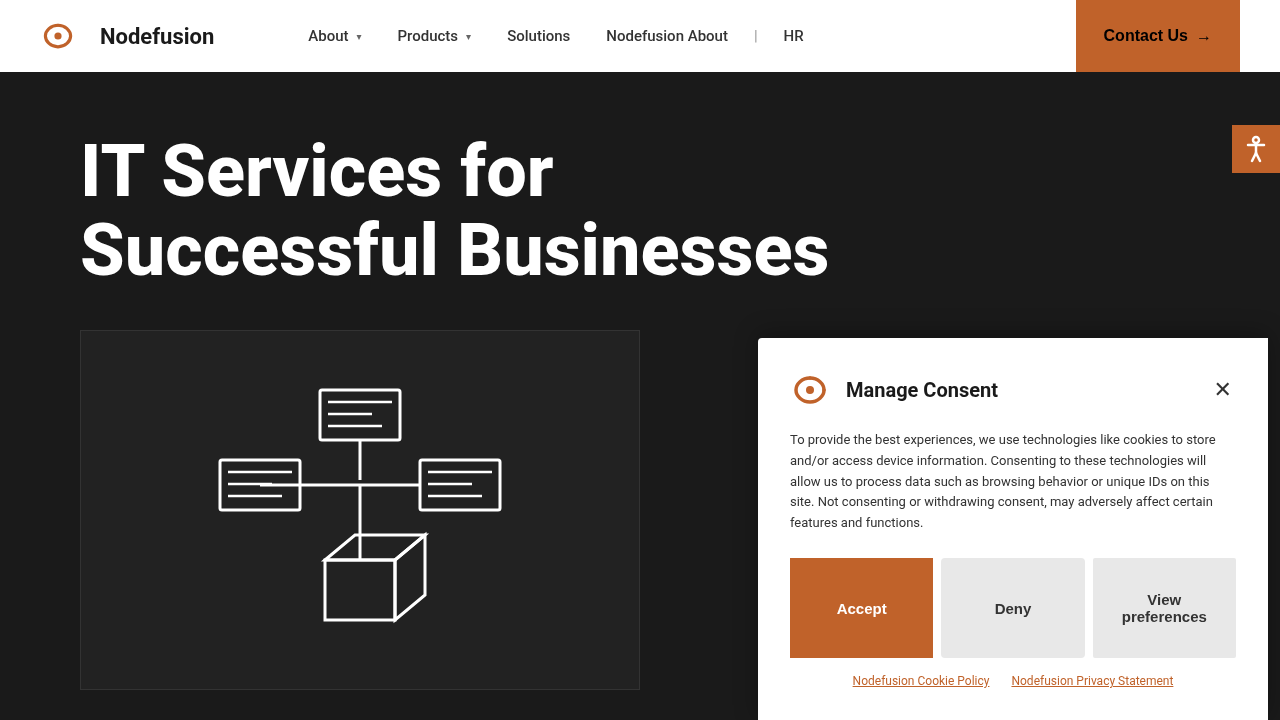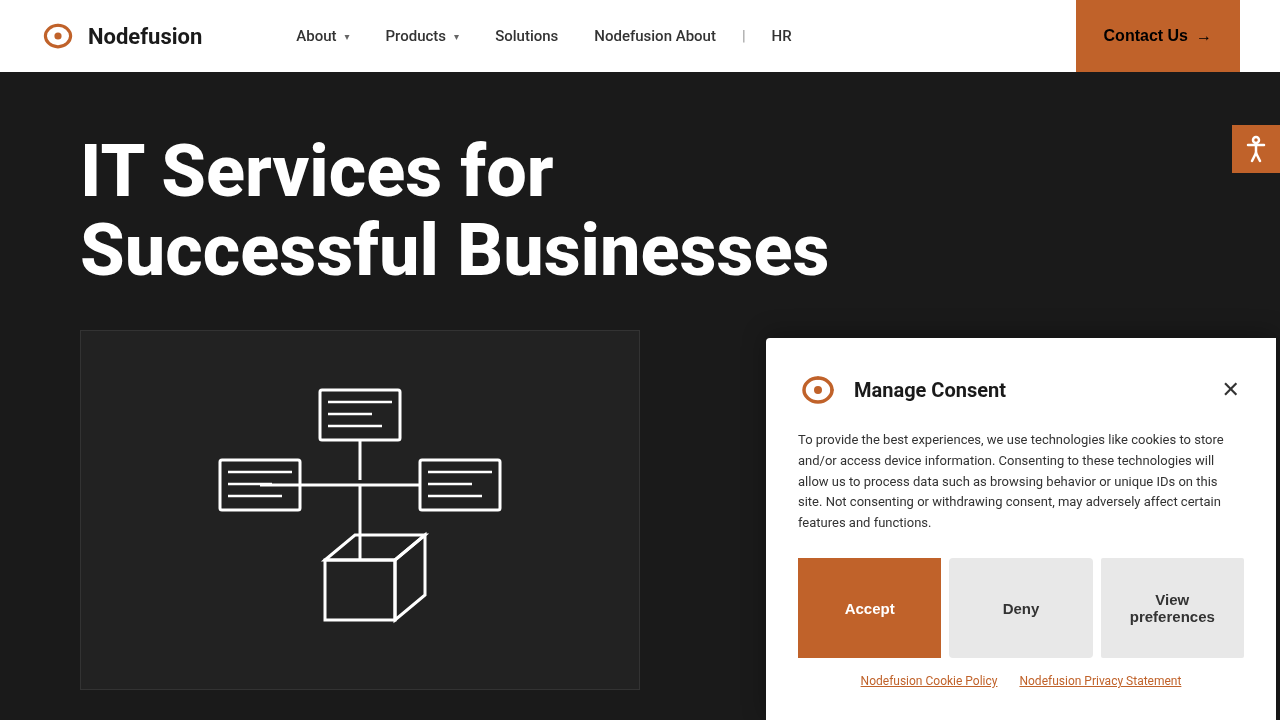--- a/index.html
+++ b/index.html
@@ -11,21 +11,21 @@
       display: flex;
       align-items: center;
       padding: 0 40px;
       height: 72px;
       position: relative;
       z-index: 10;
     }
     .nav-logo {
       display: flex;
       align-items: center;
-      gap: 12px;
+      gap: 24px;
       text-decoration: none;
       margin-right: 80px;
     }
     .nav-logo-icon {
       width: 36px;
       height: 36px;
     }
     .nav-logo-text {
       font-size: 22px;
       font-weight: 700;
@@ -132,21 +132,21 @@
     
     .consent-overlay {
       position: fixed;
       inset: 0;
       z-index: 100;
       pointer-events: none;
     }
     .consent-modal {
       position: absolute;
       bottom: 0;
-      right: 4px;
+      right: 12px;
       width: 510px;
       background: #fff;
       border-radius: 4px 0 0 0;
       padding: 32px;
       pointer-events: all;
       box-shadow: 0 -4px 24px rgba(0,0,0,0.3);
     }
     .consent-header {
       display: flex;
       align-items: center;

